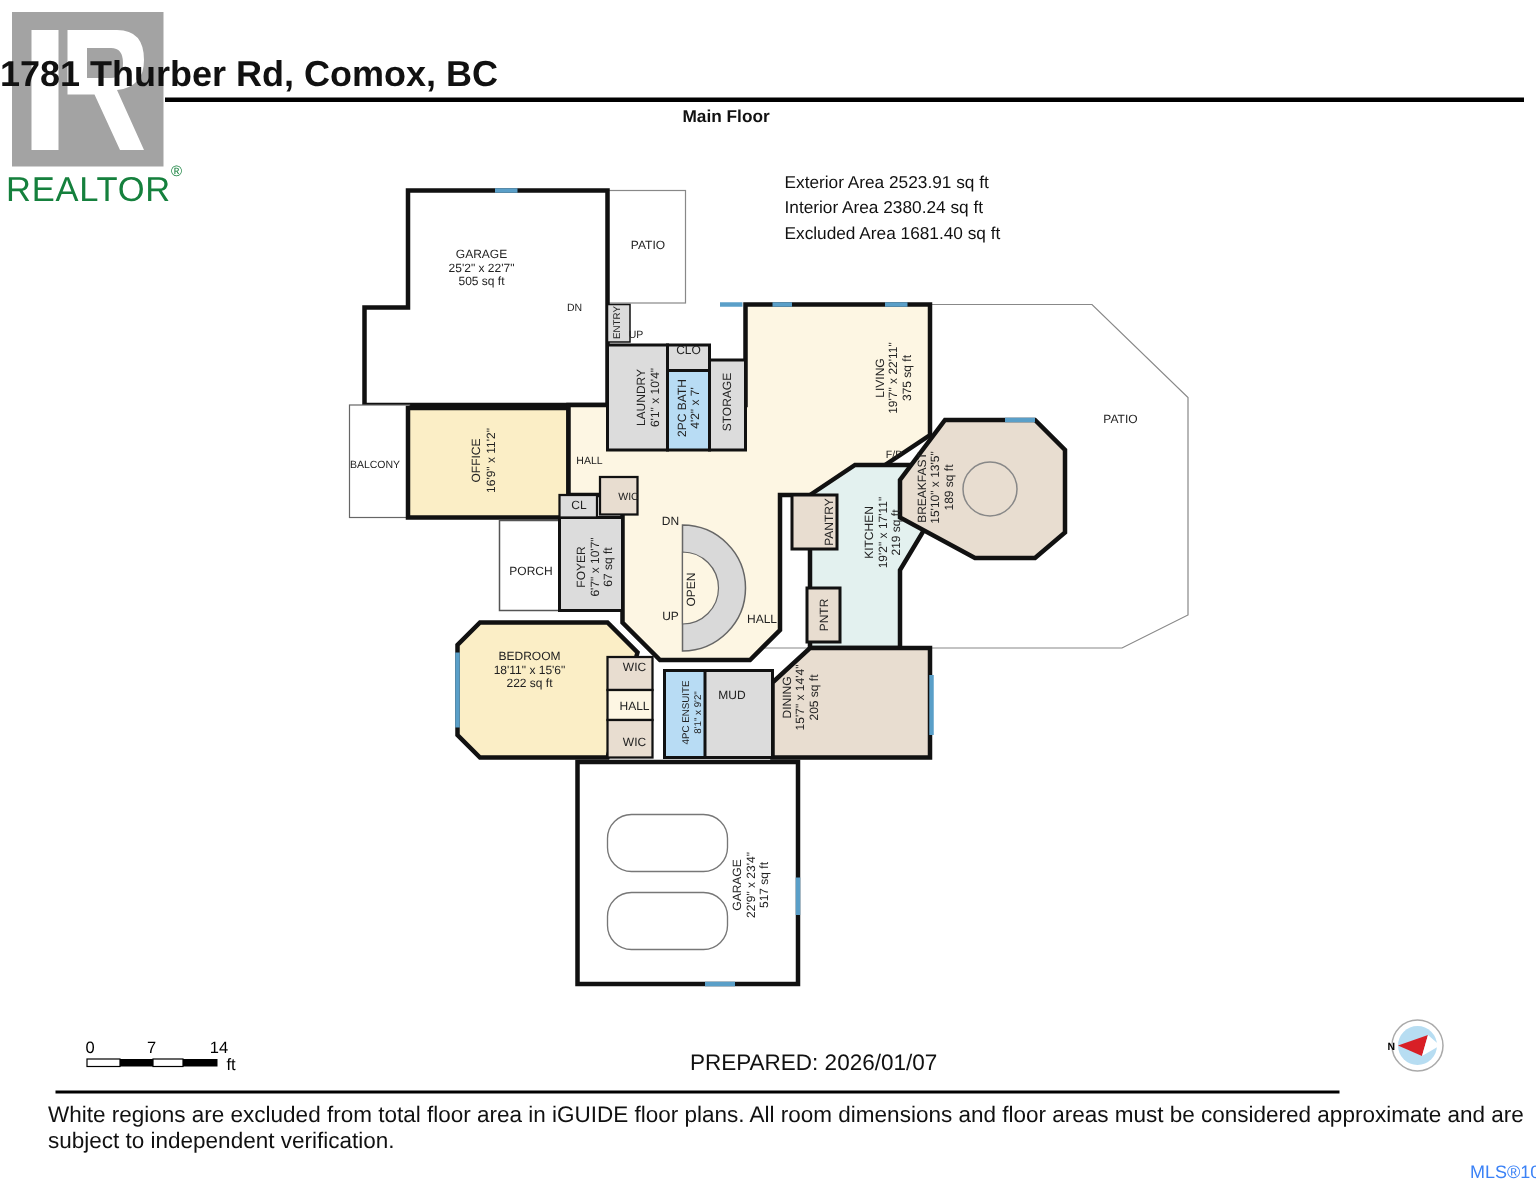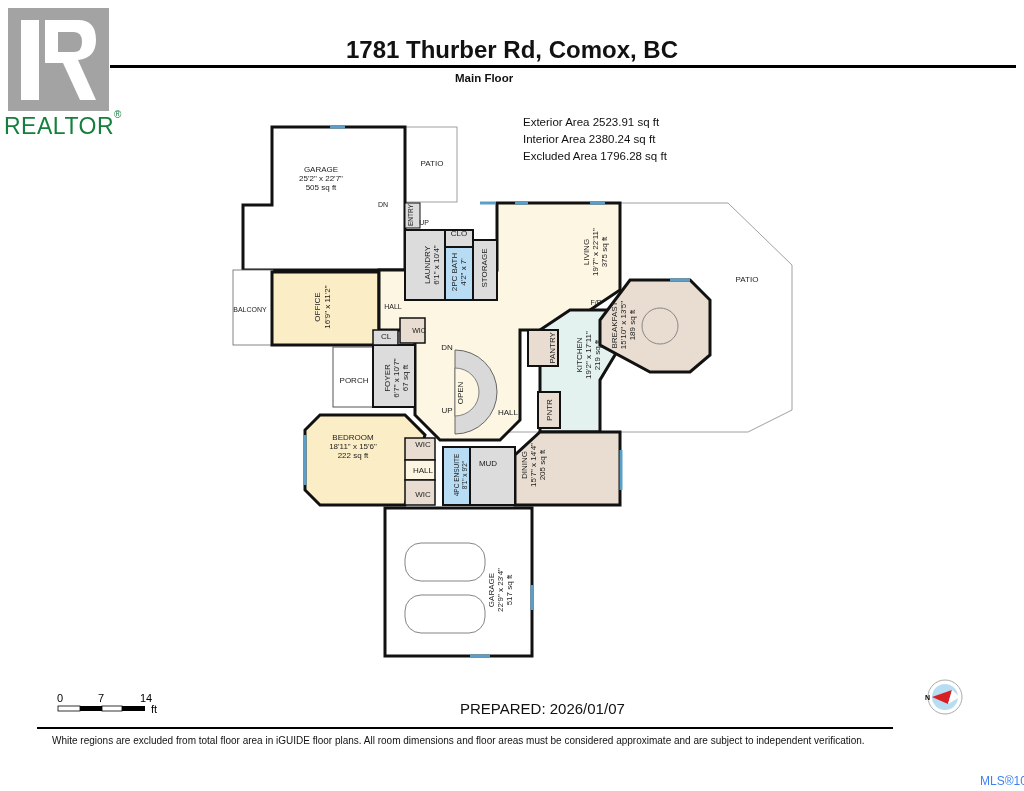--- a/index.html
+++ b/index.html
@@ -1,48 +1,48 @@
 <!DOCTYPE html>
 <html><head>
 <meta charset="utf-8">
 <style>
   html, body { margin:0; padding:0; background:#ffffff; }
   body { width:1024px; height:791px; position:relative; overflow:hidden; font-family:"Liberation Sans", sans-serif; color:#111; }
   .abs { position:absolute; }
   .logo { left:8px; top:8px; width:101px; height:103px; background:#a3a3a3; }
   .logo-text { left:4px; top:113px; font-size:23px; color:#15803d; letter-spacing:0.5px; }
   .logo-text sup { font-size:10px; vertical-align:top; position:relative; top:-4px; }
-  .title { left:0; width:1024px; top:36px; text-align:center; font-weight:bold; font-size:24px; }
+  .title { left:0; width:1024px; top:36px; font-weight:bold; font-size:24px; }
   .title-rule { left:110px; top:65px; width:906px; height:3px; background:#000; }
   .floor-label { left:455px; top:72px; font-weight:bold; font-size:11.5px; }
   .area-line { left:523px; font-size:11.5px;margin-top:44px; }
   .plan { left:0; top:0; width:1024px; height:791px; }
   .room-label { font-size:8px; fill:#222; text-anchor:middle; font-family:"Liberation Sans", sans-serif; }
   .prepared { left:460px; top:700px; font-size:15px; }
   .bottom-rule { left:37px; top:727px; width:856px; height:2px; background:#000; }
-  .disclaimer { left:52px; top:735px; font-size:10px;text-align:right; }
+  .disclaimer { left:32px; top:735px; font-size:15px; }
   .mls { left:980px; top:774px; font-size:12px; color:#3b82f6; }
 </style>
 </head>
 <body>
 
 <div class="abs logo">
   <svg width="101" height="103" viewBox="0 0 101 103">
     <rect x="13" y="12" width="18" height="80" fill="#fff"></rect>
     <path d="M37 12 H70 Q88 12 88 32 Q88 50 70 52 L88 92 H72 L55 55 H37 Z M50 24 V44 H66 Q74 44 74 34 Q74 24 66 24 Z" fill="#fff"></path>
   </svg>
 </div>
 <div class="abs logo-text"><span>REALTOR</span><sup>®</sup></div>
 
 <div class="abs title">1781 Thurber Rd, Comox, BC</div>
 <div class="abs title-rule"></div>
 <div class="abs floor-label">Main Floor</div>
 <div class="abs area-line" style="top:72px">Exterior Area 2523.91 sq ft</div>
 <div class="abs area-line" style="top:89px">Interior Area 2380.24 sq ft</div>
-<div class="abs area-line" style="top:106px">Excluded Area 1796.28 sq ft</div>
+<div class="abs area-line" style="top:106px">Excluded Area 1681.40 sq ft</div>
 
 <svg class="abs plan" viewBox="0 0 1024 791">
 
   <polygon points="497,203 728,203 792,265 792,410 748,432 497,432" fill="#fff" stroke="#888" stroke-width="0.8"></polygon>
   <rect x="405" y="127" width="52" height="75" fill="#fff" stroke="#888" stroke-width="0.8"></rect>
 
   <polygon points="272,127 405,127 405,270 243,270 243,205 272,205" fill="#fff" stroke="#111" stroke-width="3"></polygon>
 
   <rect x="233" y="270" width="40" height="75" fill="#fff" stroke="#666" stroke-width="0.8"></rect>
 

